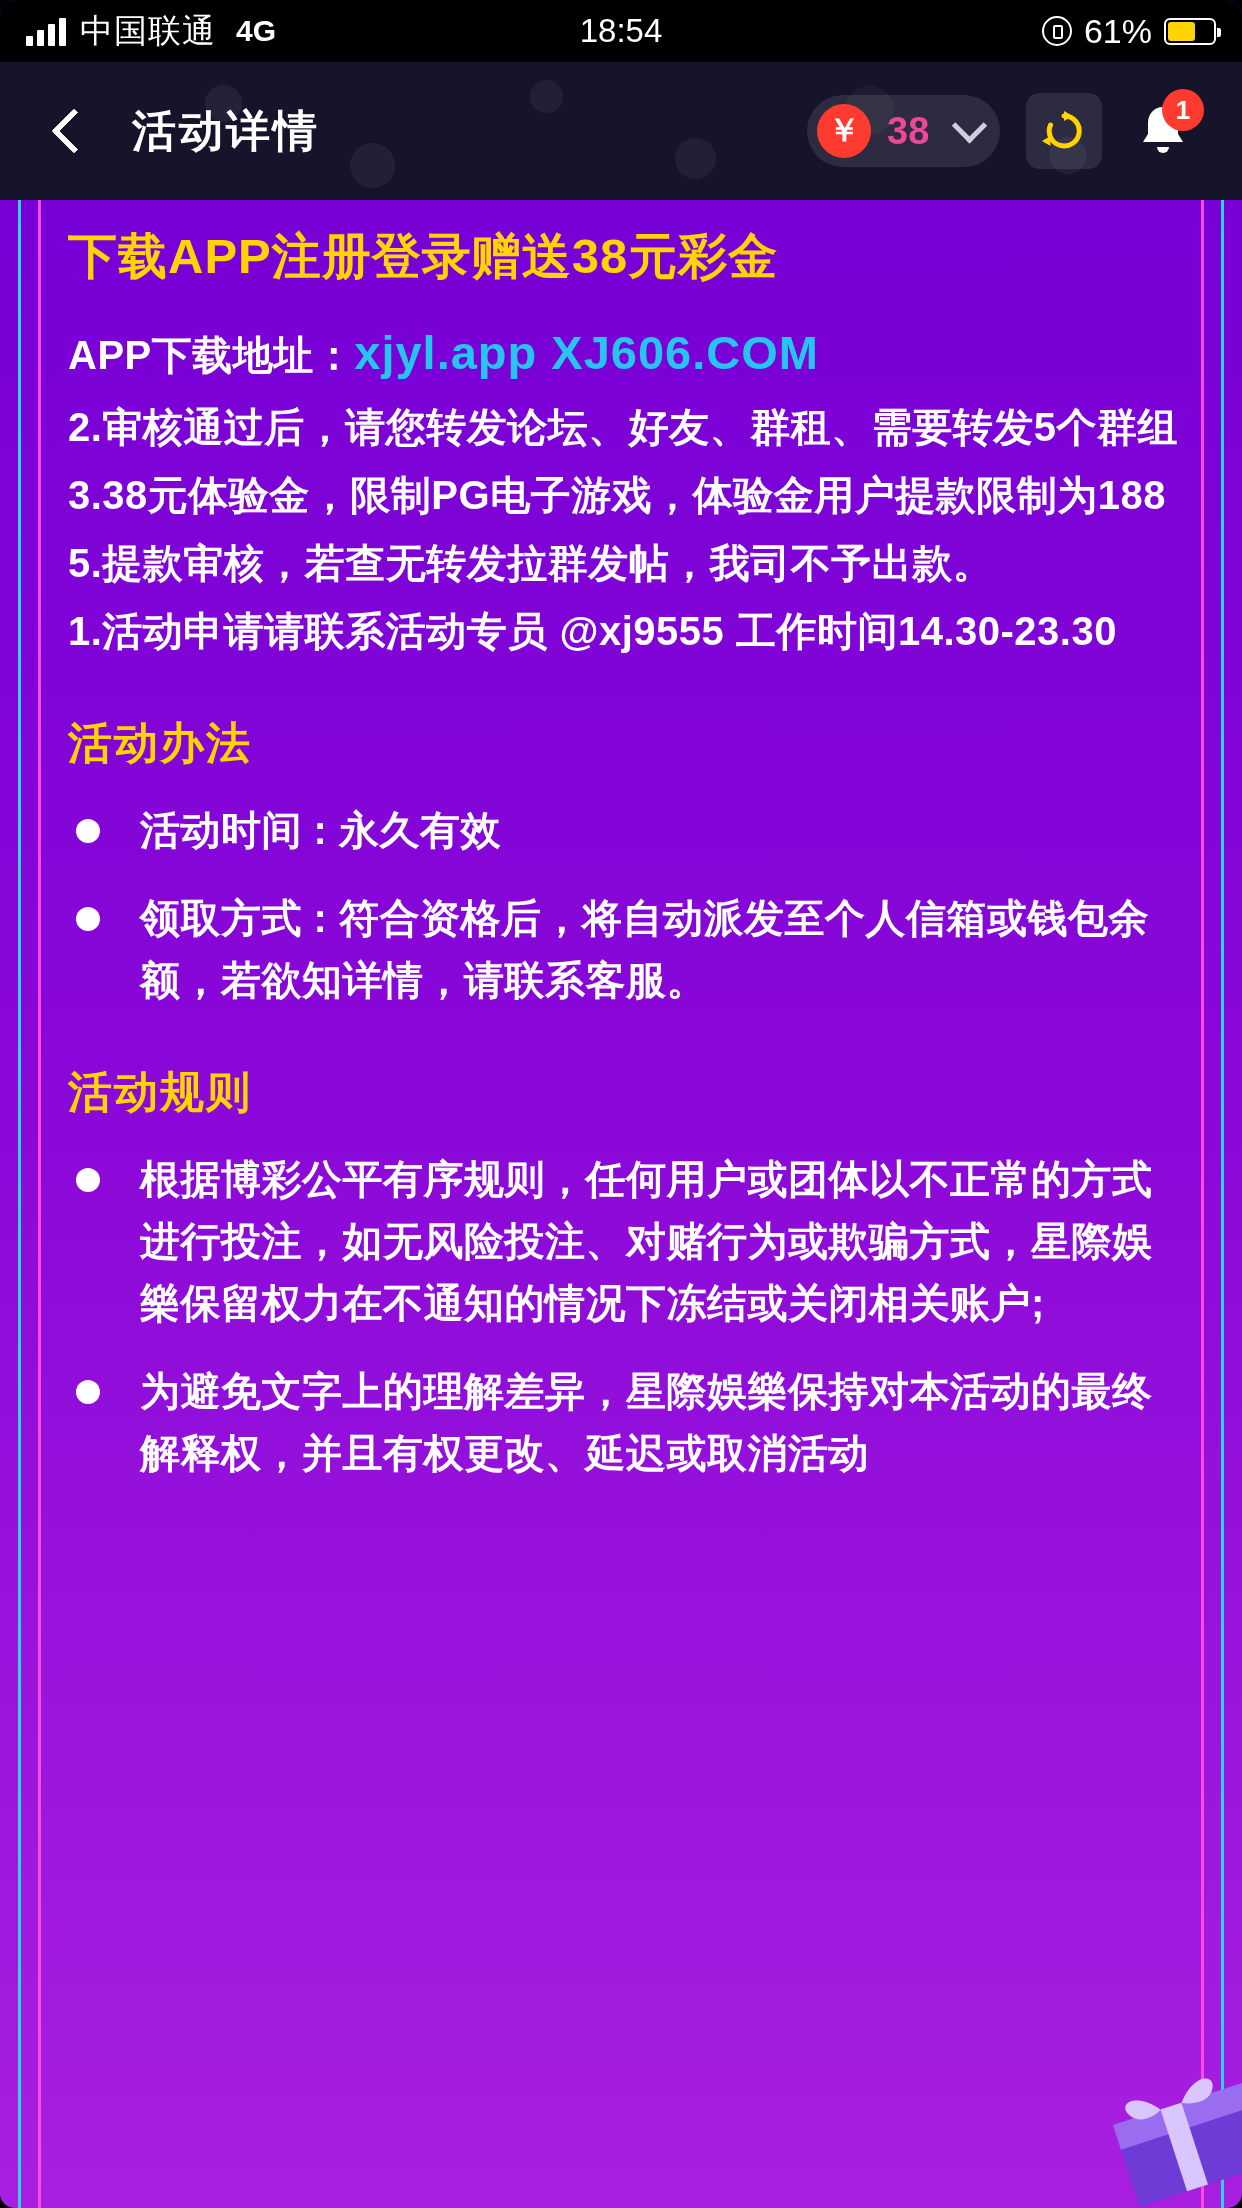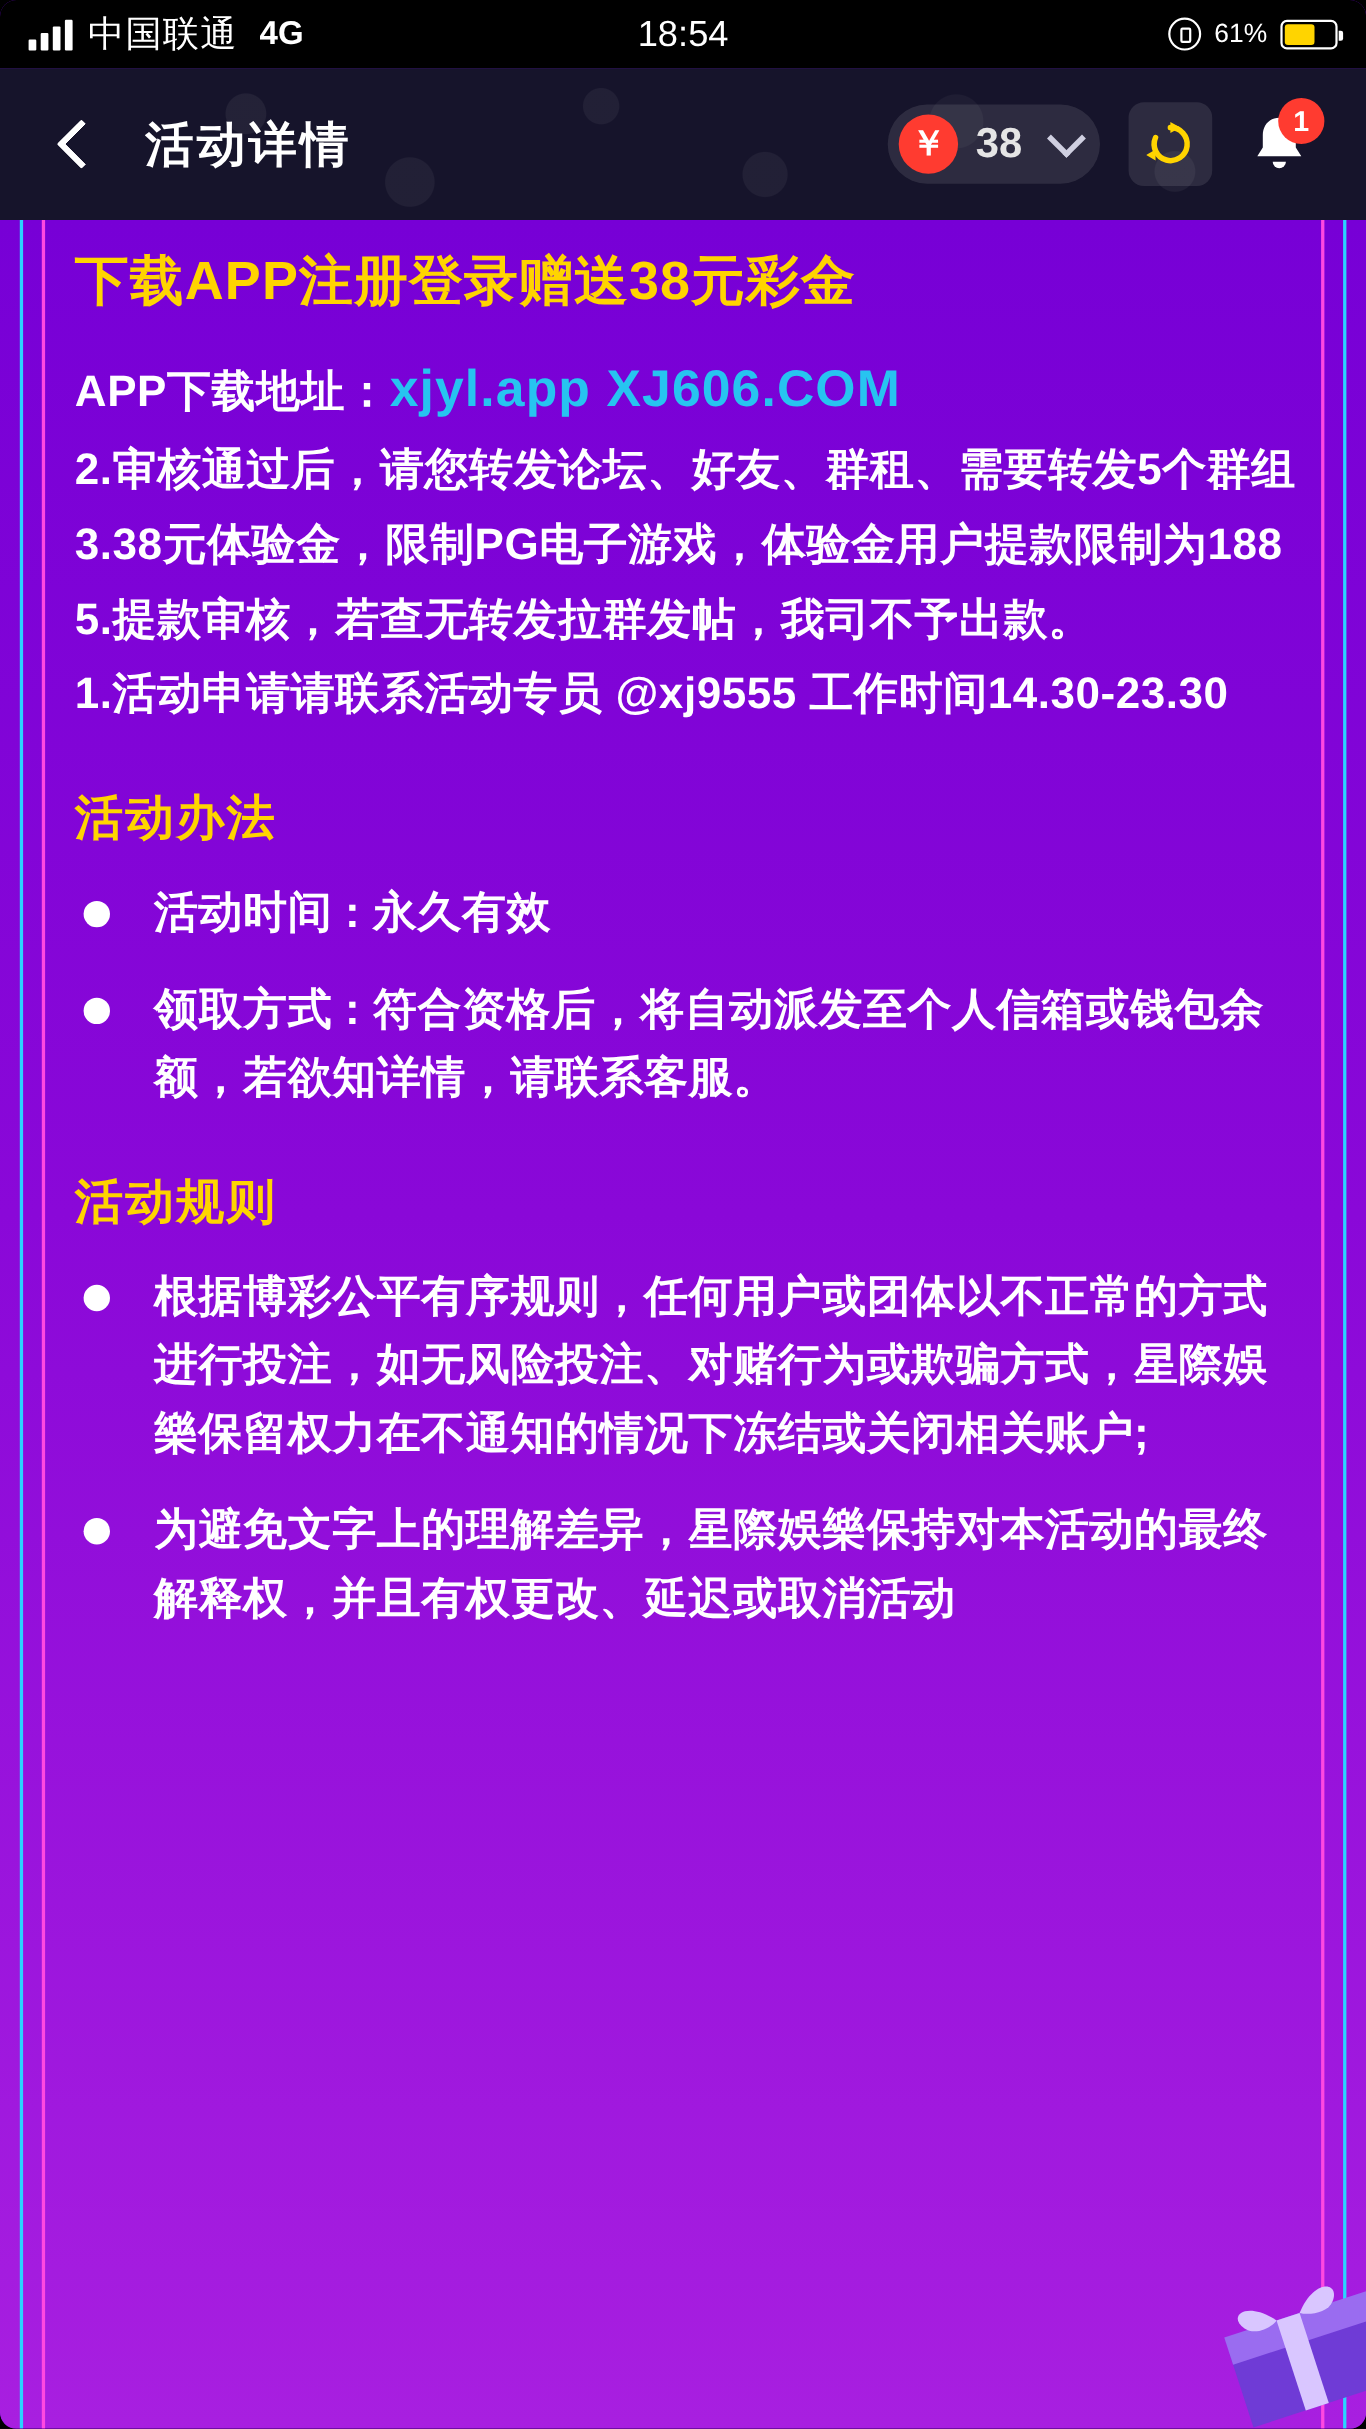--- a/index.html
+++ b/index.html
@@ -87,21 +87,21 @@
   .lock-icon::after {
     content: "";
     position: absolute;
     left: 9px; top: 7px;
     width: 10px; height: 14px;
     border: 2px solid #fff;
     border-radius: 2px;
     box-sizing: border-box;
   }
   .batt-pct {
-    font-size: 24px;
+    font-size: 34px;
     text-align: center;
   }
   .batt {
     width: 52px;
     height: 27px;
     border: 2px solid #fff;
     border-radius: 6px;
     padding: 2px;
     box-sizing: border-box;
     position: relative;
@@ -194,21 +194,21 @@
     border-radius: 50%;
     background: #ff3b30;
     color: #fff;
     font-size: 32px;
     display: flex;
     align-items: center;
     justify-content: center;
     font-weight: bold;
   }
   .balance-amt {
-    color: #e5e5e5;
+    color: #ec4899;
     font-size: 38px;
     font-weight: bold;
     min-width: 54px;
   }
   .chev-down {
     width: 20px; height: 20px;
     border-right: 5px solid #cfcfe0;
     border-bottom: 5px solid #cfcfe0;
     transform: rotate(45deg) translate(-4px,-4px);
   }

